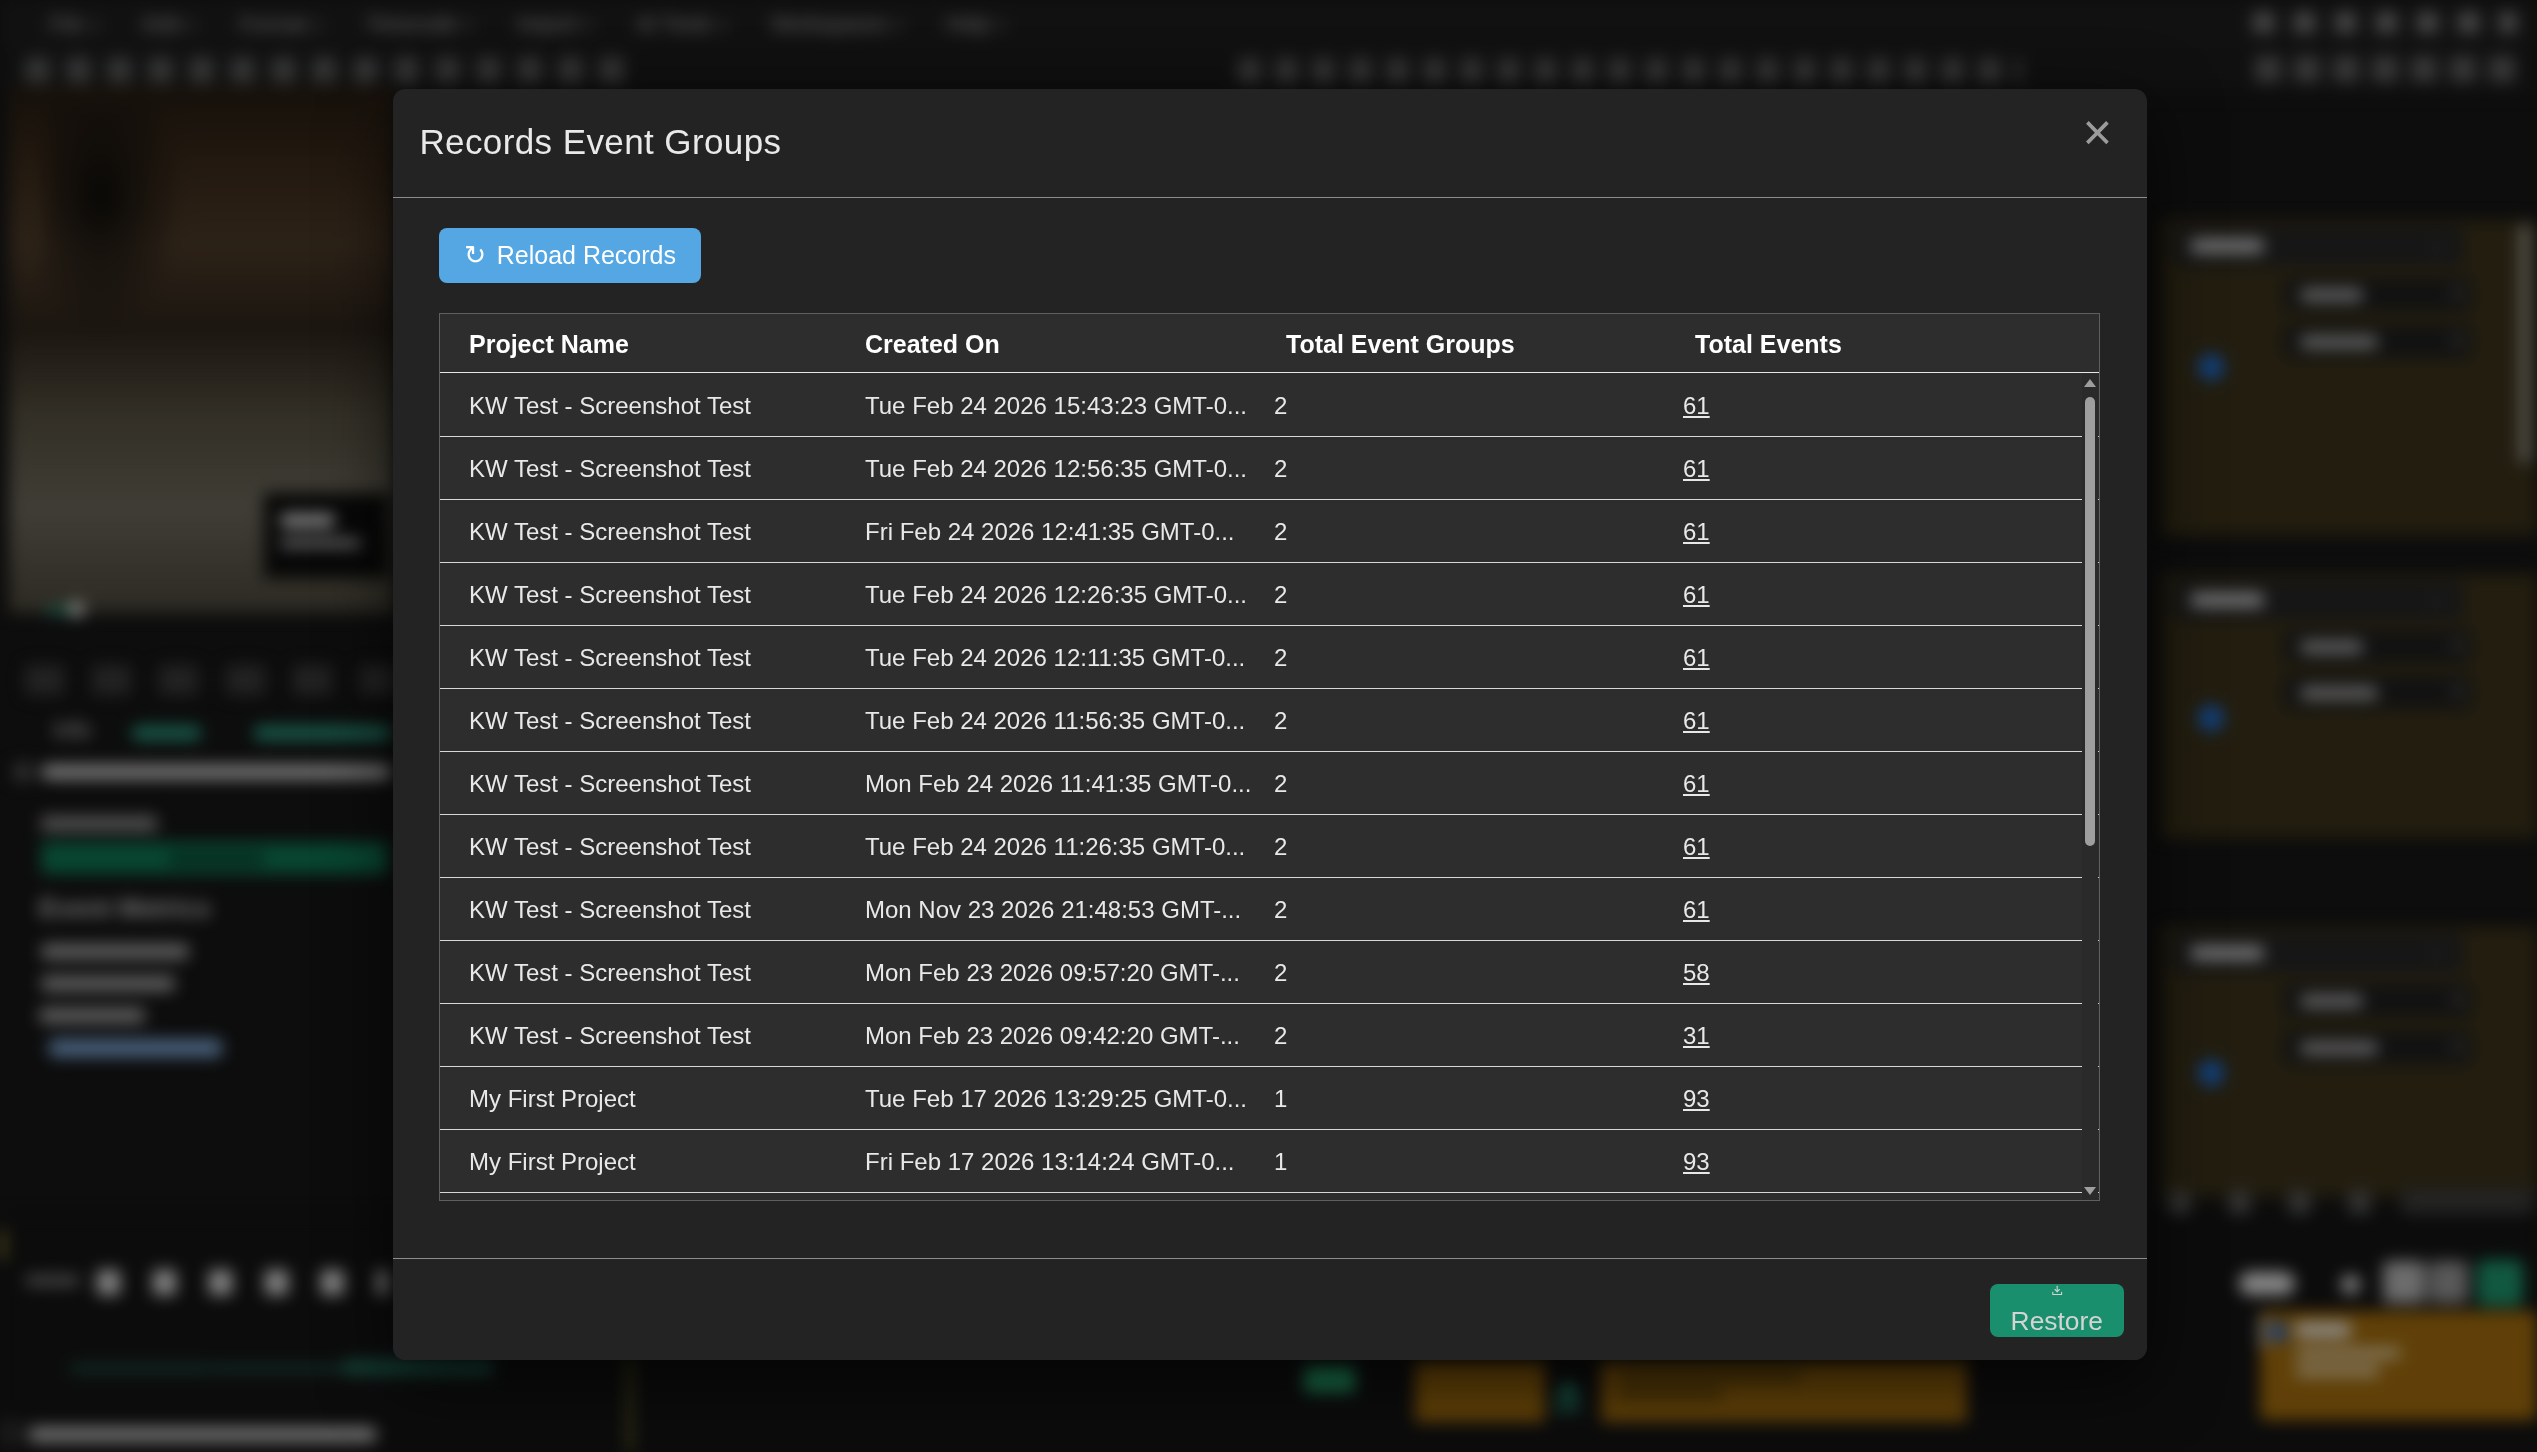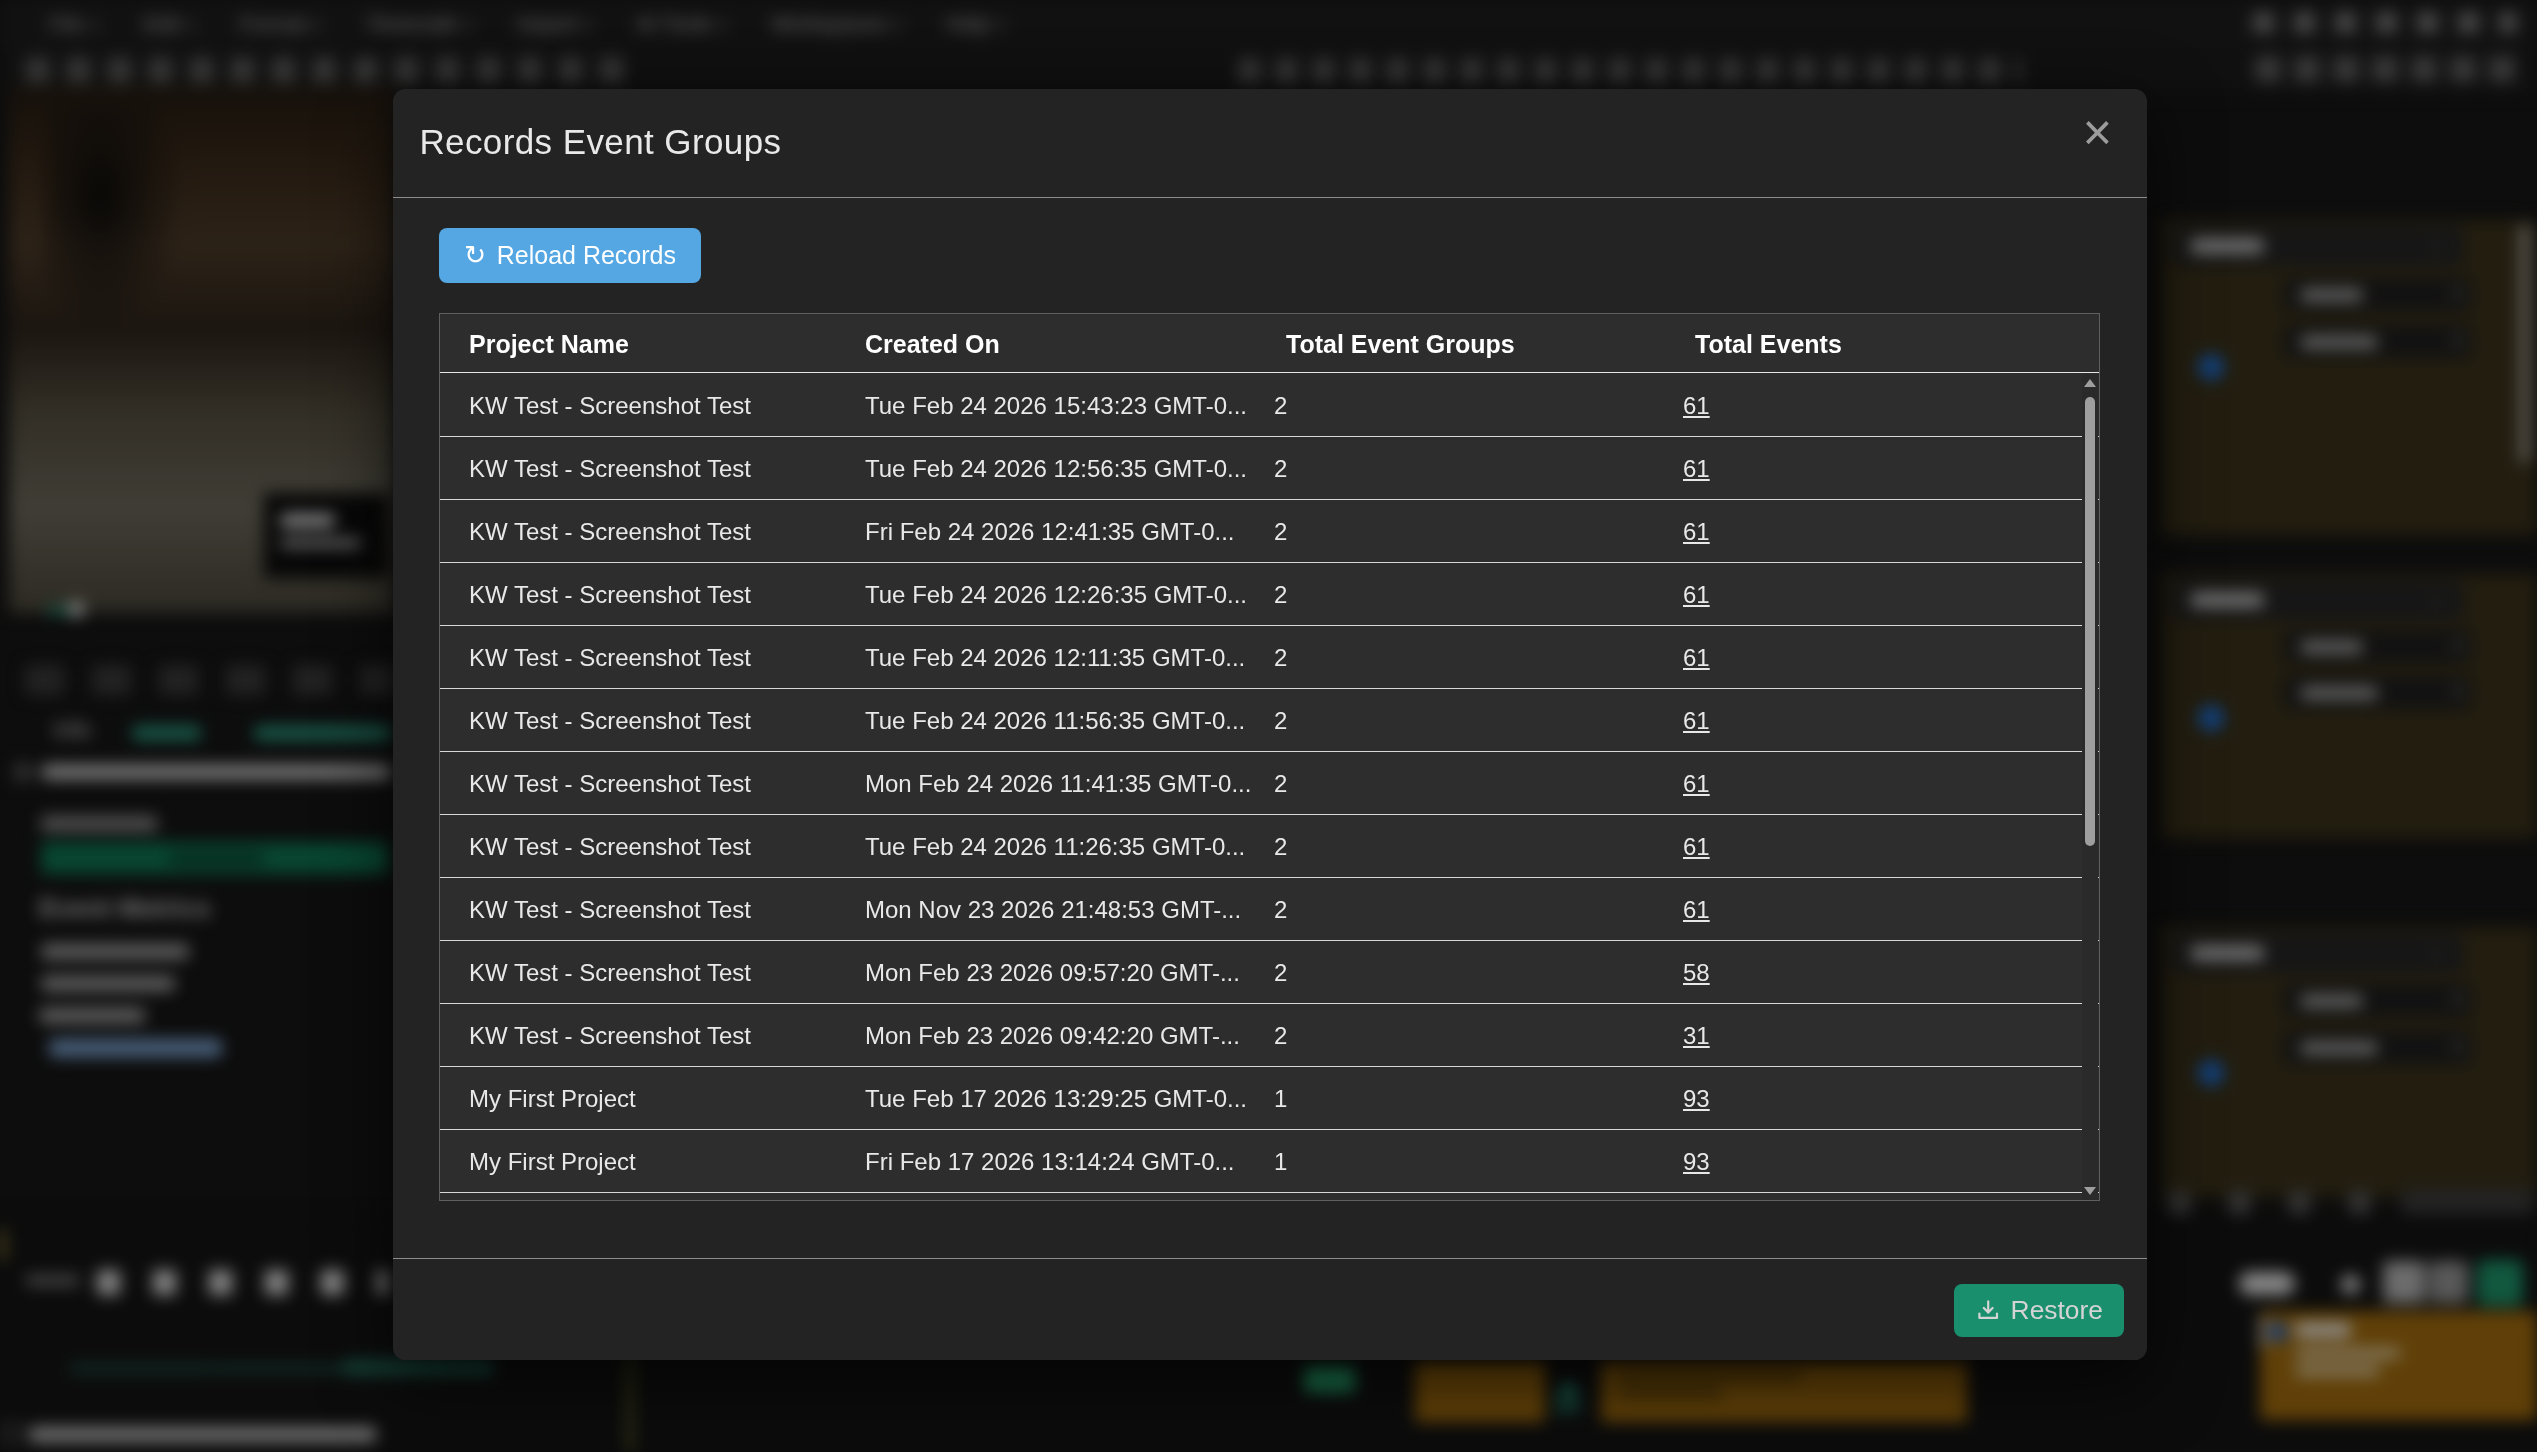--- a/index.html
+++ b/index.html
@@ -42,21 +42,21 @@
   .h3{left:846px;} .h4{left:1255px;}
   .sbar{position:absolute;right:0.9px;top:60px;width:16px;height:826px;background:#2a2a2a;}
   .sbar-thumb{position:absolute;left:2.6px;top:23px;width:10.6px;height:449px;background:#9e9e9e;border-radius:5.3px;cursor:grab;}
   .sbar-up{position:absolute;left:1.8px;top:5.3px;width:0;height:0;border-left:6.2px solid transparent;
            border-right:6.2px solid transparent;border-bottom:8.8px solid #9e9e9e;cursor:pointer;}
   .sbar-dn{position:absolute;left:1.8px;bottom:5.3px;width:0;height:0;border-left:6.2px solid transparent;
            border-right:6.2px solid transparent;border-top:8.8px solid #9e9e9e;cursor:pointer;}
   .ftr-divider{position:absolute;left:0;top:1169px;width:100%;height:0.9px;background:#8c8c8c;}
   .btn-restore{position:absolute;right:23px;top:1195px;height:53px;padding:0 21px;background:#1a8f6d;
                border:none;border-radius:8px;color:#d4d4d4;font-size:26.4px;display:flex;align-items:center;
-               gap:8.8px;cursor:pointer;font-family:inherit;}
+               gap:8.8px;cursor:pointer;font-family:inherit;flex-direction:column;}
 </style>
 </head>
 <body>
 
 <div class="stage">
 
   <div class="bg">
 
     <div class="menubar">
       <div style="position:absolute;left:8.8px;top:0;">

